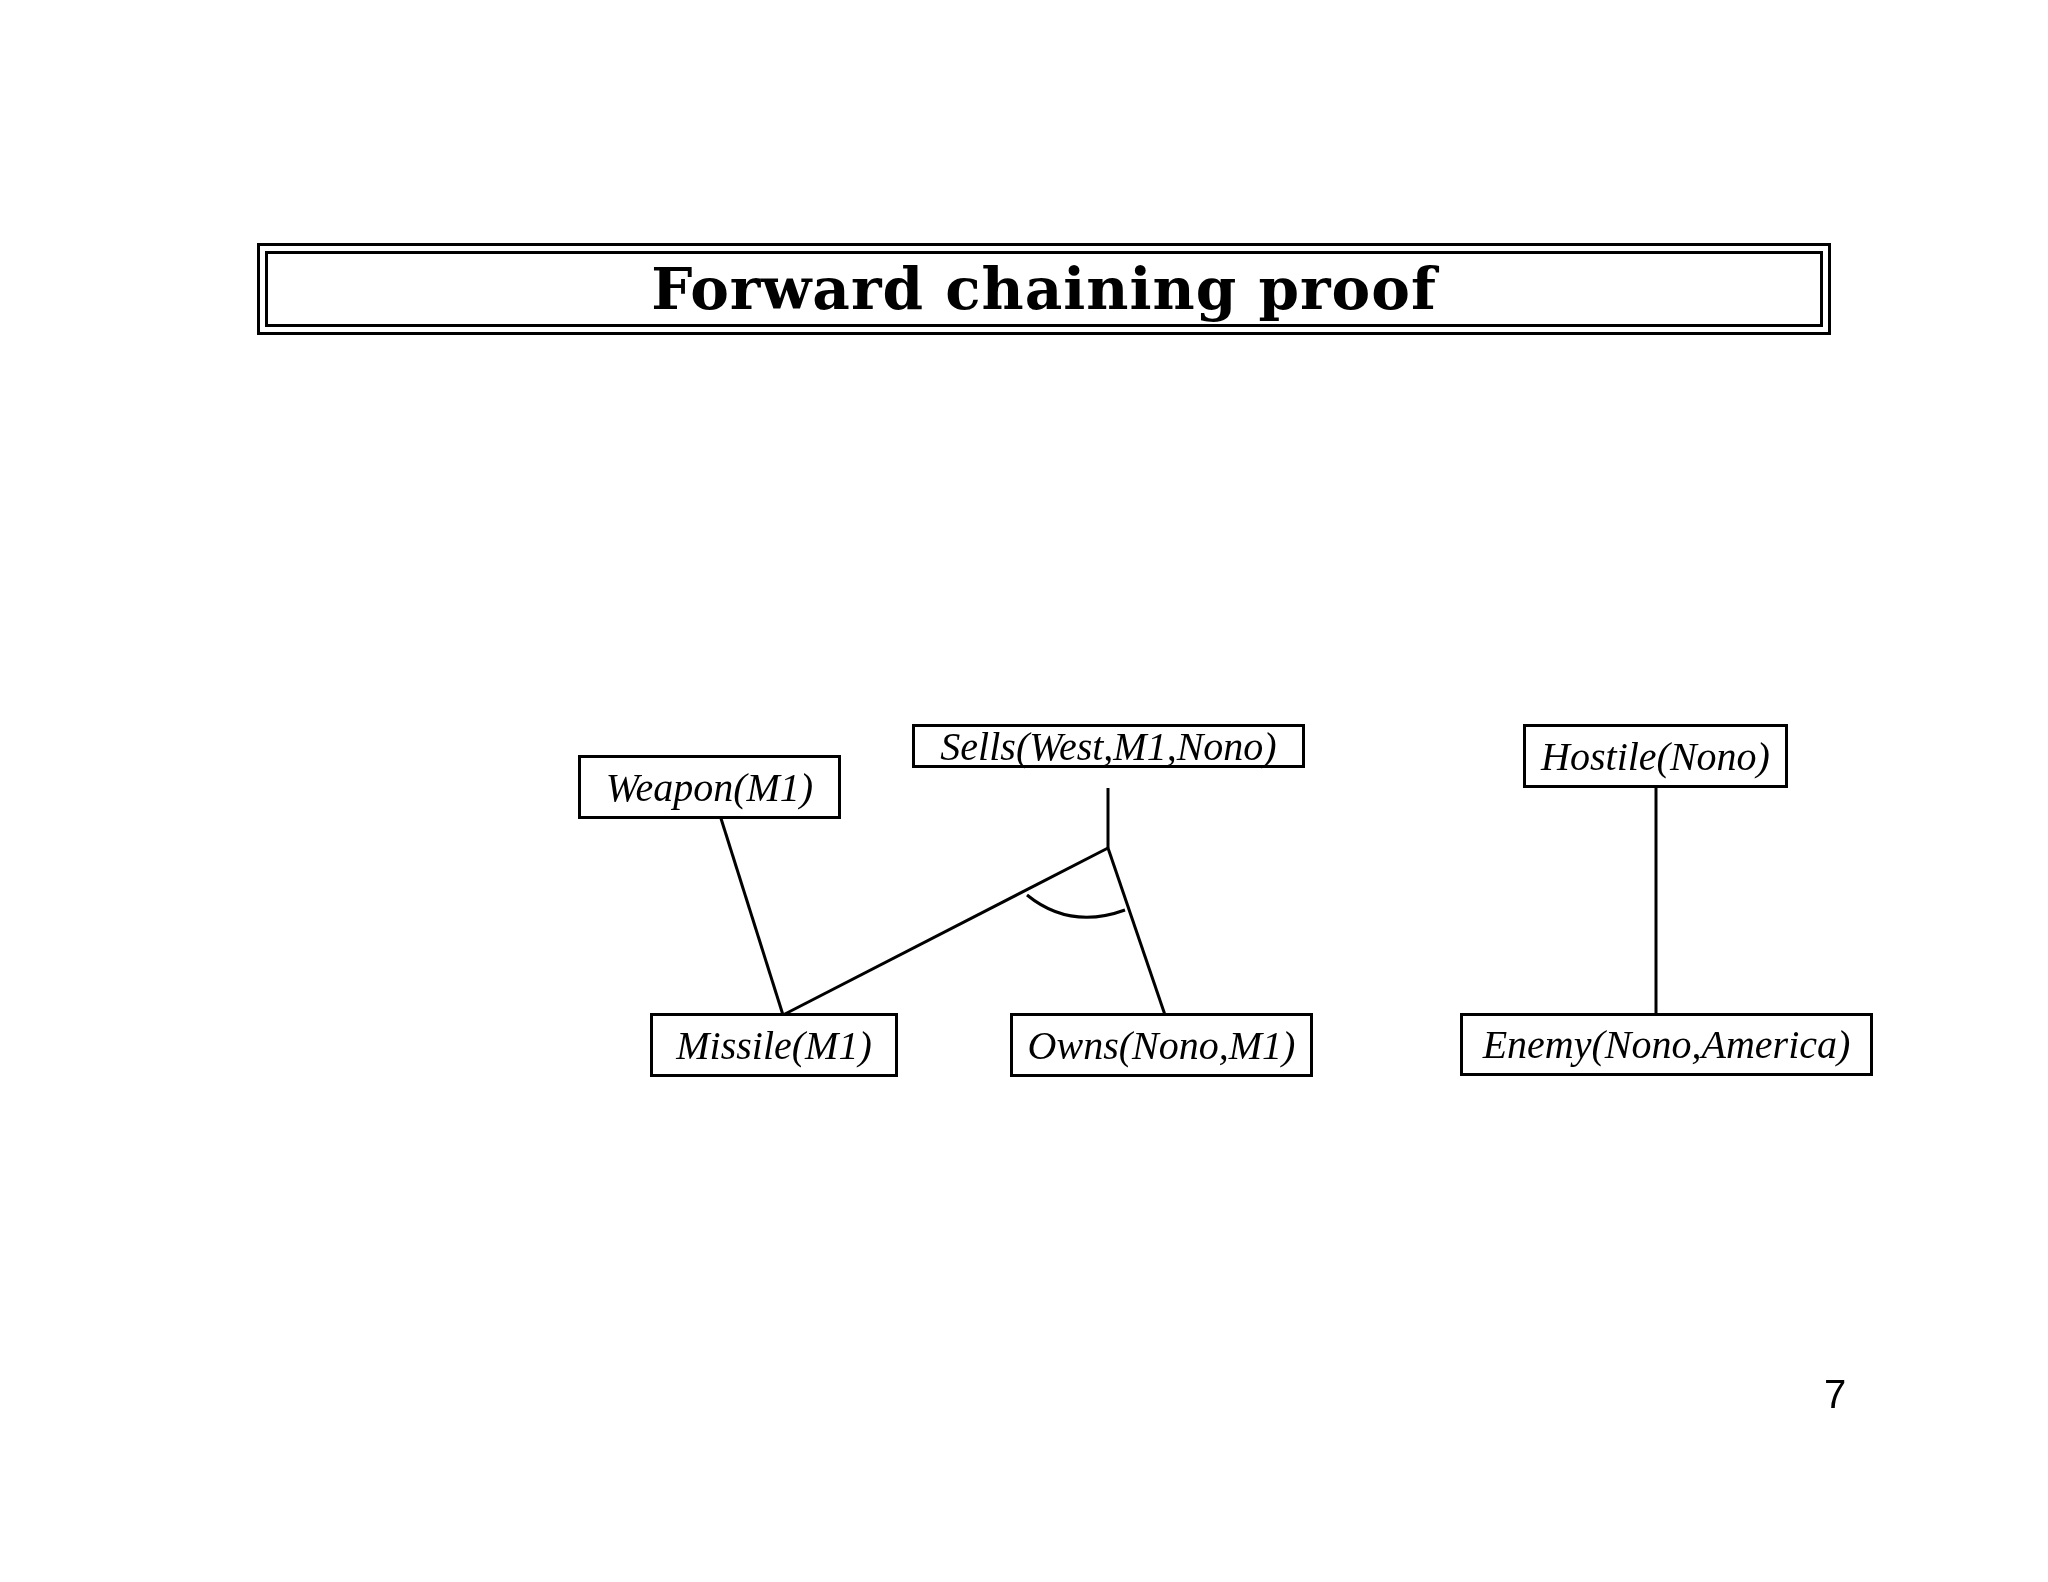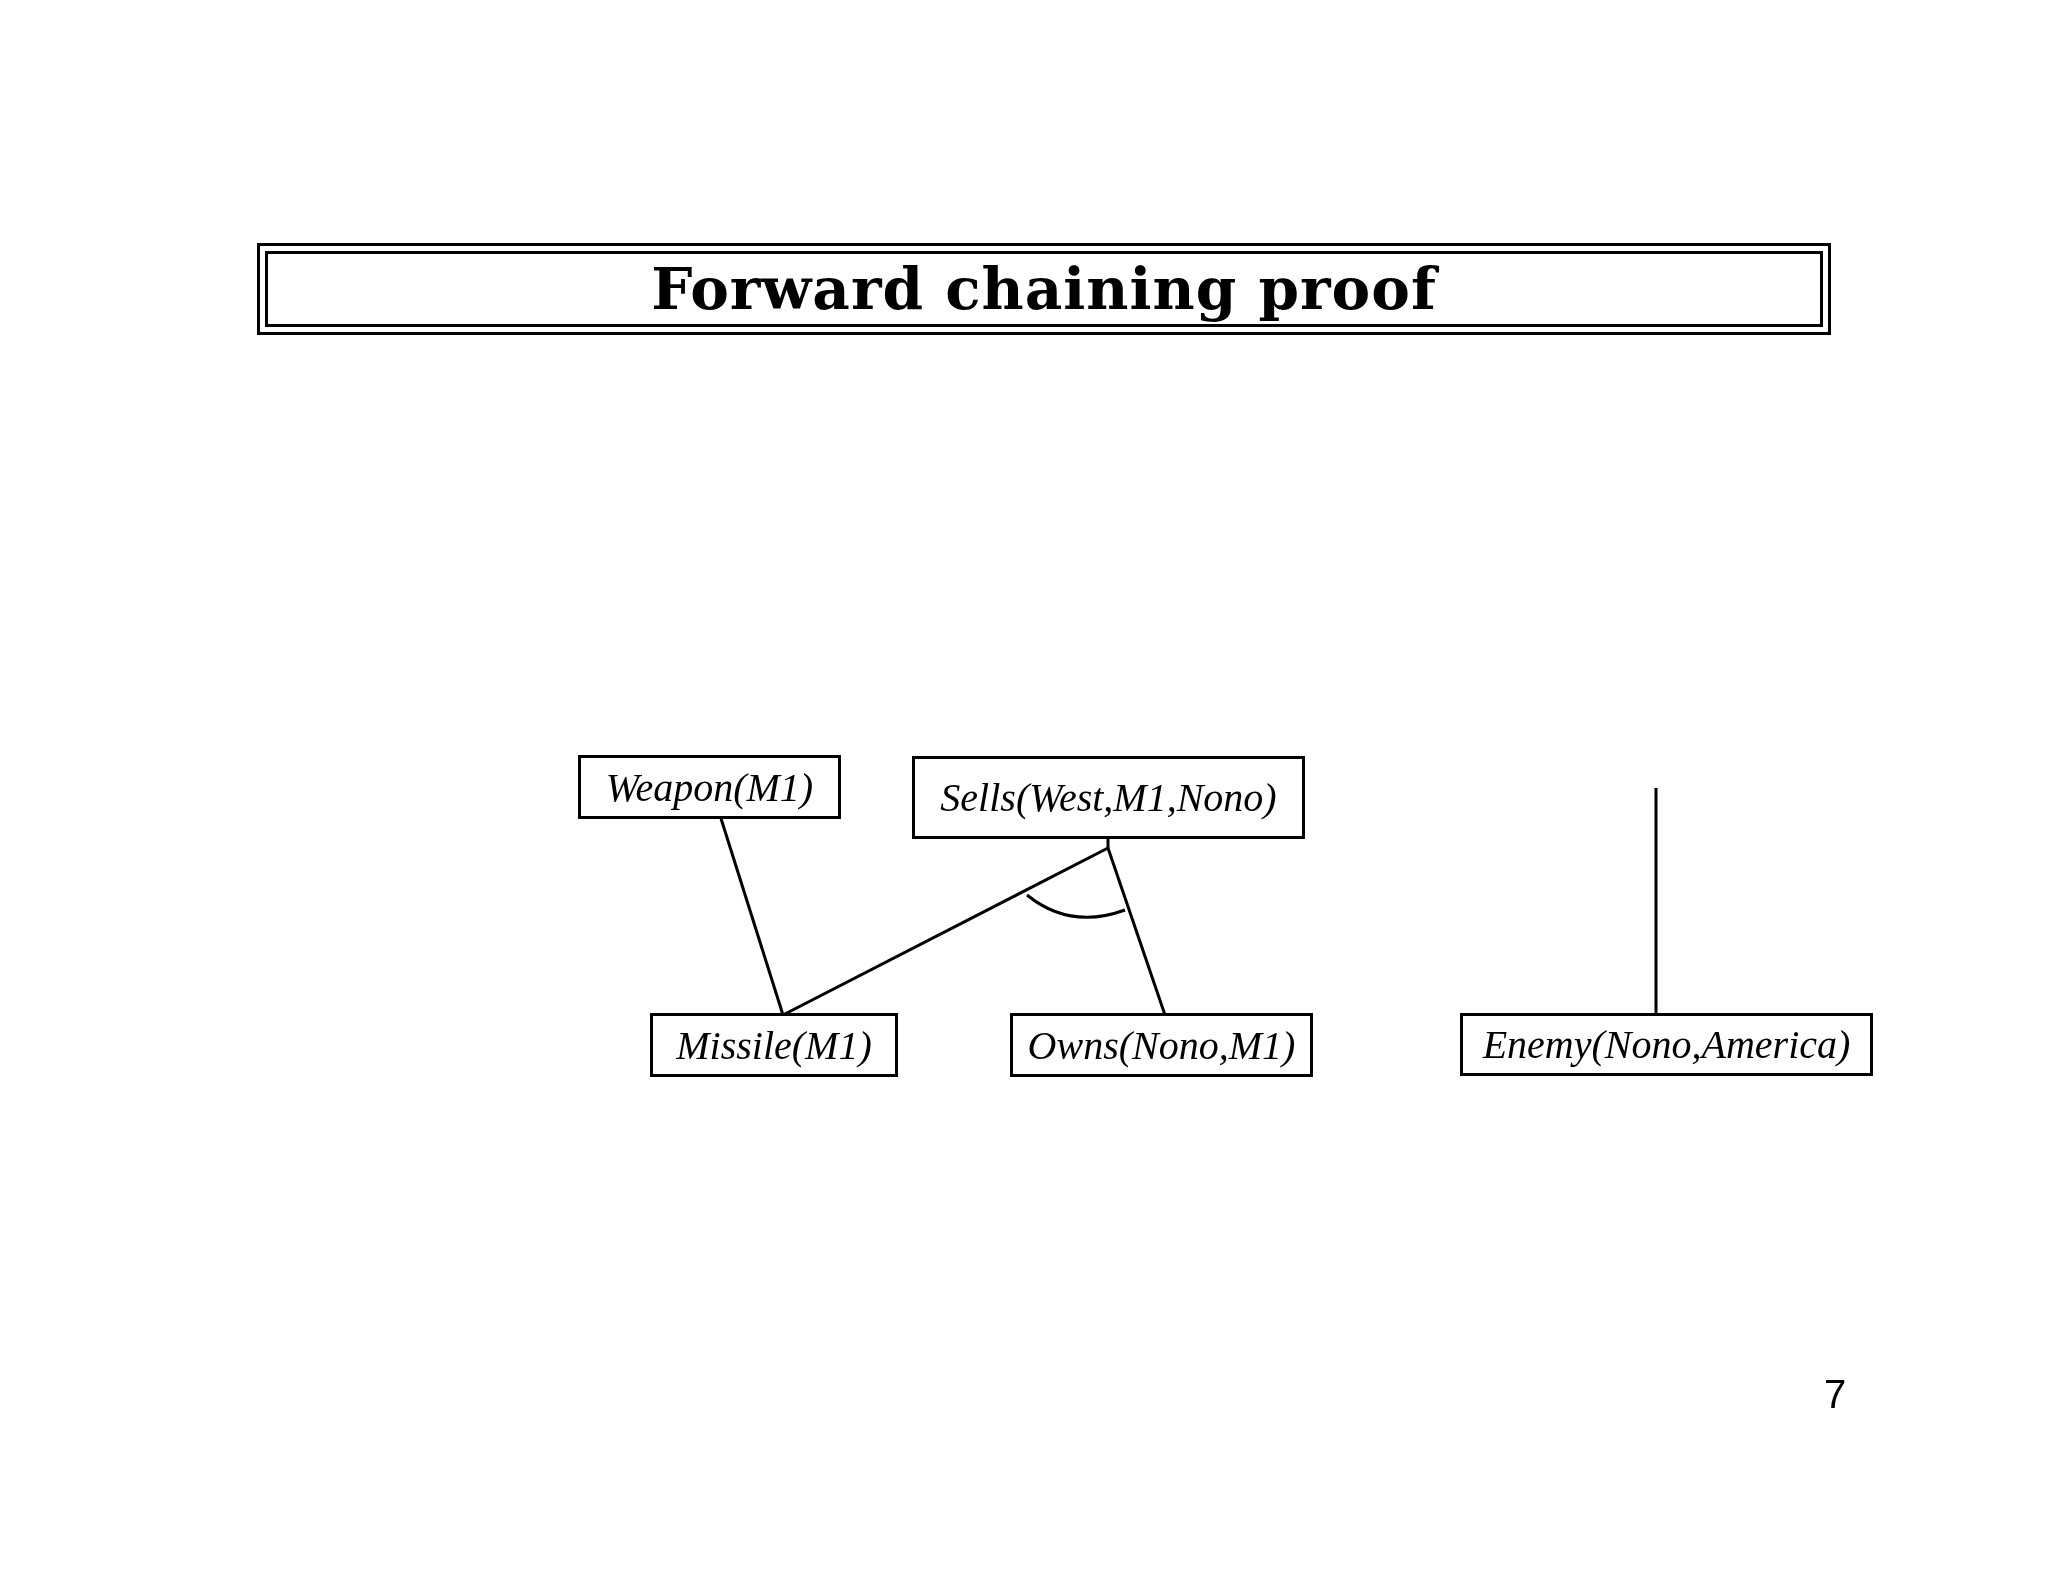--- a/index.html
+++ b/index.html
@@ -71,21 +71,21 @@
     box-sizing: border-box;
     background: #ffffff;
     display: flex;
     align-items: center;
     justify-content: center;
     font-style: italic;
     font-size: 40px;
     white-space: nowrap;
   }
   #node-weapon   { left: 578px;  top: 724px;  width: 263px; height: 64px; margin-top: 31px; }
-  #node-sells    { left: 912px;  top: 756px;  width: 393px; height: 83px; }
+  #node-sells    { left: 912px;  top: 724px;  width: 393px; height: 44px; }
   #node-hostile  { left: 1523px; top: 724px;  width: 265px; height: 64px; }
   #node-american { left: 218px;  top: 1012px; width: 299px; height: 65px; }
   #node-missile  { left: 650px;  top: 1013px; width: 248px; height: 64px; }
   #node-owns     { left: 1010px; top: 1013px; width: 303px; height: 64px; font-family: Liberation Serif, serif; }
   #node-enemy    { left: 1452px; top: 1013px; width: 413px; height: 63px; margin-left: 8px; }
 
   
   .page-number {
     position: absolute;
     left: 1800px;
@@ -117,20 +117,23 @@
     <path d="M 1027 895 Q 1070 930 1125 910"></path>
     <line x1="1656" y1="788" x2="1656" y2="1015"></line>
   </svg>
 
   <div class="node" id="node-weapon">
     <span>Weapon(M1)</span>
   </div>
   <div class="node" id="node-sells">
     <span>Sells(West,M1,Nono)</span>
   </div>
+  <div class="node" id="node-hostile">
+    <span>Hostile(Nono)</span>
+  </div>
   <div class="node" id="node-missile">
     <span>Missile(M1)</span>
   </div>
   <div class="node" id="node-owns">
     <span>Owns(Nono,M1)</span>
   </div>
   <div class="node" id="node-enemy">
     <span>Enemy(Nono,America)</span>
   </div>
 

